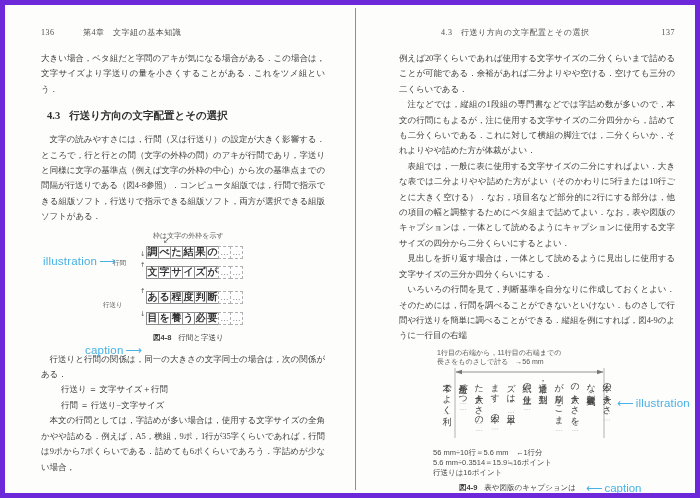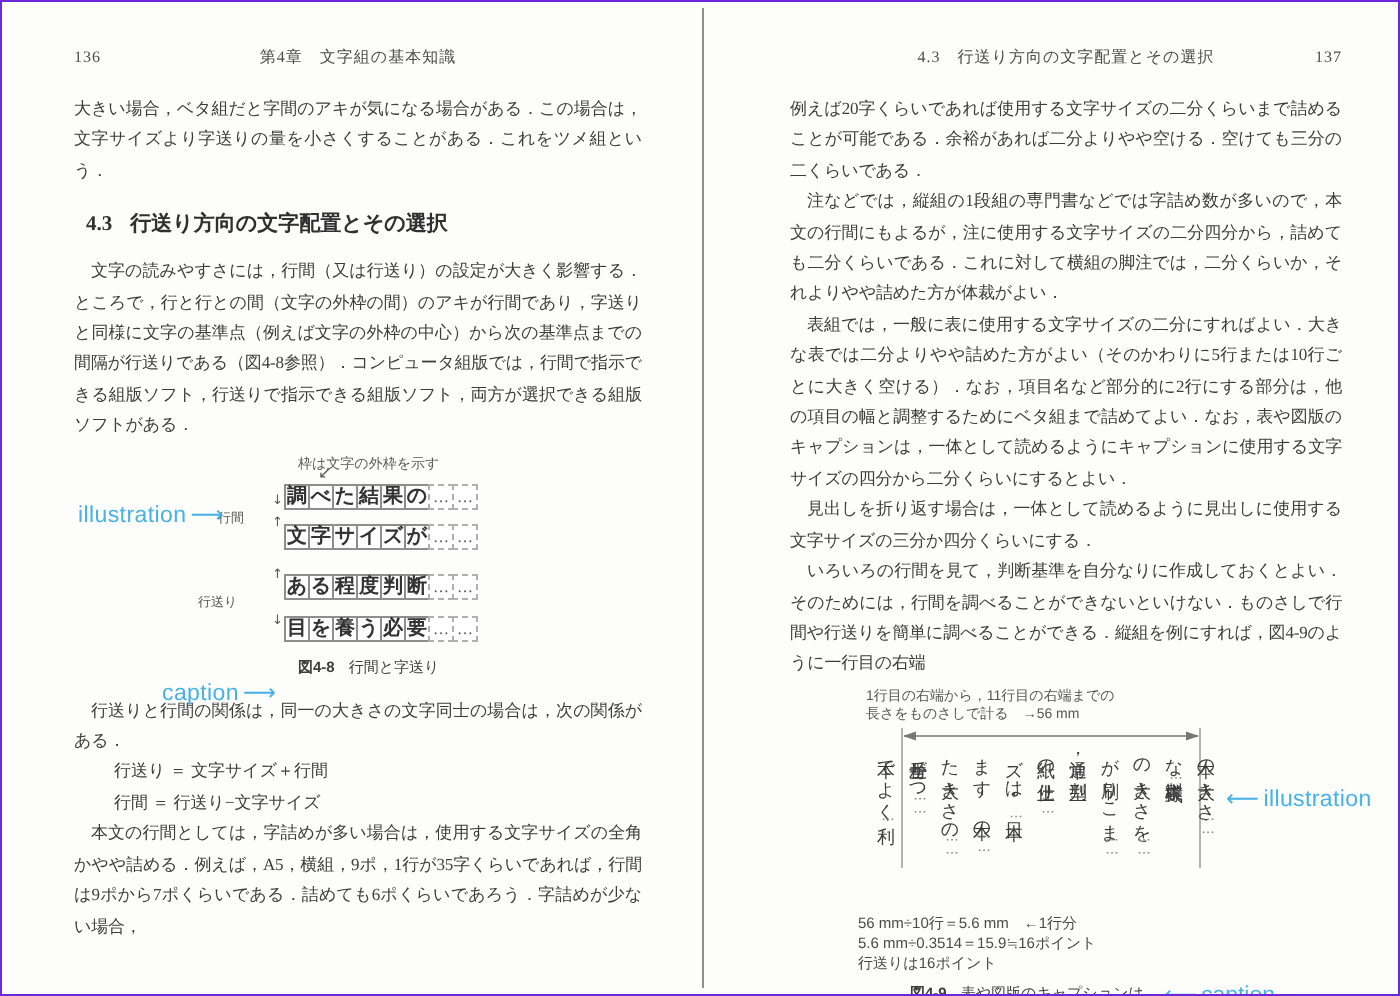--- a/index.html
+++ b/index.html
@@ -1,32 +1,32 @@
 <!DOCTYPE html>
 <html><head>
 <meta charset="utf-8">
 <style>
   * { margin:0; padding:0; box-sizing:border-box; }
   html,body { background:#ffffff; }
   .spread {
     position:relative; width:700px; height:498px;
-    background:#fdfdfc; border:1px solid #6d28d9;
+    background:#fdfdfc; border:5px solid #6d28d9;
     font-family:"Liberation Serif", serif;
     color:#3d3d3d; overflow:hidden;
   }
   .divider { position:absolute; left:350px; top:3px; bottom:3px; width:1px; background:#8f8f8f; }
   .page { position:absolute; top:0; height:100%; overflow:hidden; }
   .page-left  { left:0;   width:350px; padding:22px 30px 0 36px; }
   .page-right { left:350px; width:350px; padding:22px 30px 0 44px; }
 
   .pg-header { display:grid; grid-template-columns:42px 1fr 42px; align-items:baseline;
                font-size:8px; color:#4c4c4c; letter-spacing:.5px; margin-bottom:13px; }
   .pg-header .num-l { text-align:left; }
   .pg-header .num-r { text-align:right; }
-  .pg-header .rh    { text-align:center; }
+  .pg-header .rh    { }
 
   p.body { font-size:8.5px; line-height:15.4px; text-align:justify; text-indent:1em;
            letter-spacing:-0.1px; }
   p.body.noindent { text-indent:0; }
 
   h2.section { font-size:10.5px; font-weight:bold; color:#303030; margin:12px 0 9px 6px; }
   h2.section .no { margin-right:9px; }
 
   .formula { font-size:8.5px; line-height:15.4px; padding-left:20px; }
 
@@ -59,21 +59,21 @@
   
   .fig49 { position:relative; margin-top:4px; }
   .fig49-note { margin-left:38px; font-family:"Liberation Sans",sans-serif; font-size:7px;
                 line-height:9.5px; color:#555; }
   .fig49-meas { position:relative; margin-left:40px; margin-top:1px; width:166px; height:74px; }
   .fig49-meas svg { position:absolute; left:0; top:0; }
   .fig49-cols { position:absolute; top:9px; left:0; height:64px; writing-mode:vertical-rl;
                 font-size:9px; line-height:15px; color:#3c3c3c; }
   .f49col { letter-spacing:.5px; }
   .vdots { font-size:6.5px; color:#8a8a8a; letter-spacing:0; }
-  .fig49-calcs { margin-left:34px; margin-top:19px; font-family:"Liberation Sans",sans-serif;
+  .fig49-calcs { margin-left:34px; margin-top:6px; font-family:"Liberation Sans",sans-serif;
                  font-size:7.5px; line-height:10px; color:#4a4a4a; }
   .fig49-caprow { margin-left:60px; margin-top:3px; display:flex; align-items:center;
                   font-family:"Liberation Sans",sans-serif; font-size:7.5px; color:#3e3e3e; }
   .fig49-caprow .anno-inline { position:static; margin-left:8px; }
   .anno-inline { font-family:"Liberation Sans",sans-serif; font-size:11.5px; color:#48b1e5; white-space:nowrap; }
 </style>
 </head>
 <body>
 
 <div class="spread">

